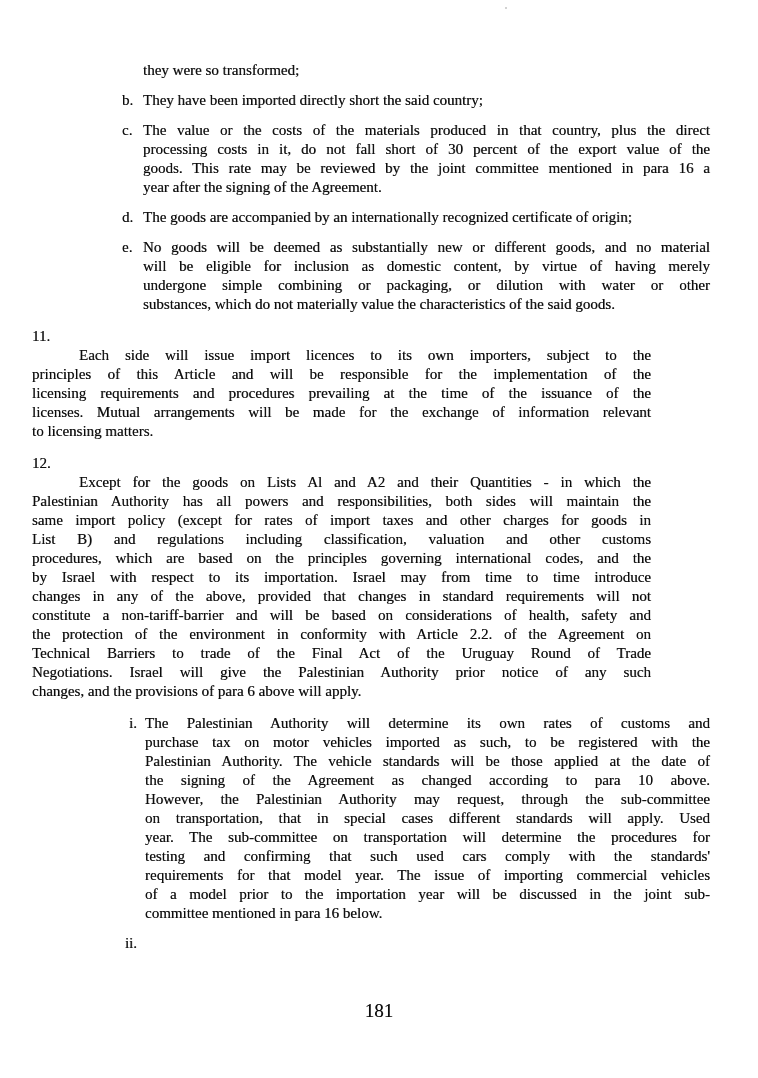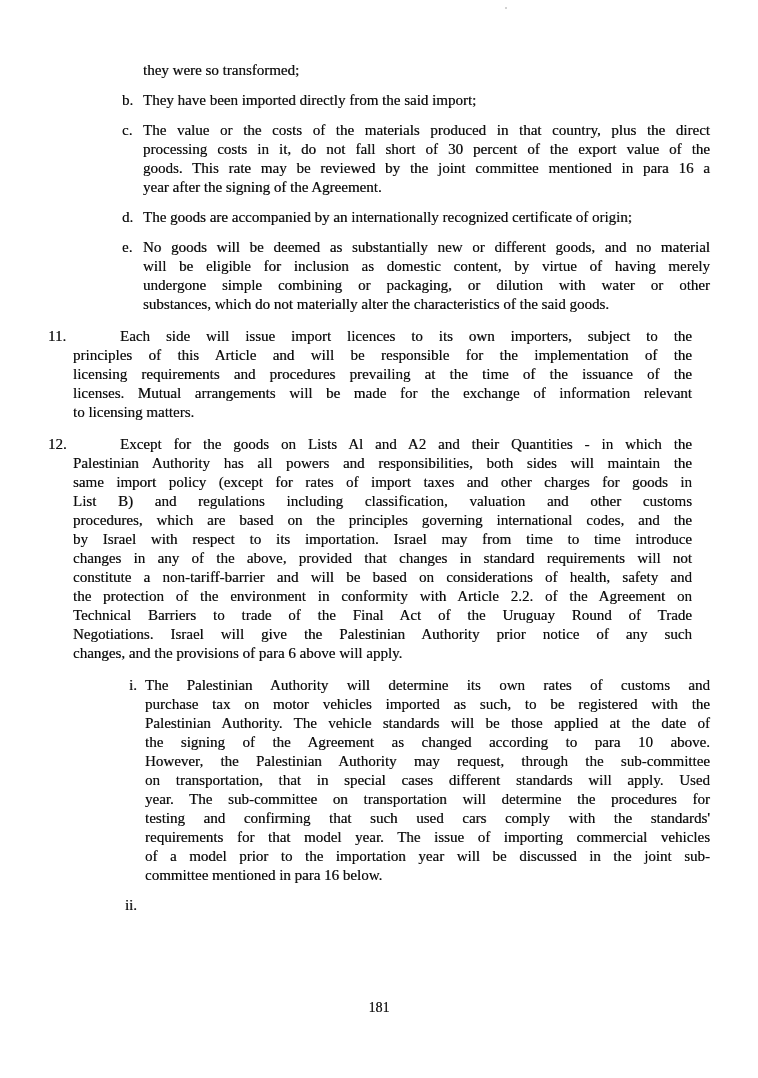--- a/index.html
+++ b/index.html
@@ -51,21 +51,21 @@
     margin-bottom: 13px;
   }
   .block.before-numbered {
     margin-bottom: 13px;
   }
   
   .block.lettered { margin-left: 122px; }
   .block.lettered .label { width: 21px; flex: none; }
   .block.lettered .lines { width: 567px; flex: none; }
   
-  .block.numbered { margin-left: 48px; }
+  .block.numbered { margin-left: 32px; flex-direction: column; }
   .block.numbered .label { width: 25px; flex: none; }
   .block.numbered .lines { width: 619px; flex: none; }
   .block.numbered .line.first-indent { text-indent: 47px; }
   
   .block.roman { margin-left: 112px; }
   .block.roman .label {
     width: 33px; flex: none;
     box-sizing: border-box;
     text-align: right;
     padding-right: 8px;
@@ -82,40 +82,40 @@
   .line.natural {
     text-align: left;
     text-align-last: auto;
   }
   .page-number {
     position: absolute;
     top: 1000px;
     left: 0;
     width: 758px;
     text-align: center;
-    font-size: 14px;
+    font-size: 19px;
     text-shadow: 0.35px 0 0.2px rgba(0,0,0,0.55);
   }
 </style>
 </head>
 <body>
 
 <div class="scan-page">
   <div class="scan-speck"></div>
   <div class="text-body" id="text-body">
       <div class="block lettered">
         <span class="label"></span>
         <div class="lines">
           <div class="line natural">they were so transformed;</div>
         </div>
       </div>
       <div class="block lettered">
         <span class="label">b.</span>
         <div class="lines">
-          <div class="line natural">They have been imported directly from the said import;</div>
+          <div class="line natural">They have been imported directly short the said country;</div>
         </div>
       </div>
       <div class="block lettered">
         <span class="label">c.</span>
         <div class="lines">
           <div class="line">The value or the costs of the materials produced in that country, plus the direct</div>
           <div class="line">processing costs in it, do not fall short of 30 percent of the export value of the</div>
           <div class="line">goods. This rate may be reviewed by the joint committee mentioned in para 16 a</div>
           <div class="line natural">year after the signing of the Agreement.</div>
         </div>
@@ -125,21 +125,21 @@
         <div class="lines">
           <div class="line natural">The goods are accompanied by an internationally recognized certificate of origin;</div>
         </div>
       </div>
       <div class="block lettered before-numbered">
         <span class="label">e.</span>
         <div class="lines">
           <div class="line">No goods will be deemed as substantially new or different goods, and no material</div>
           <div class="line">will be eligible for inclusion as domestic content, by virtue of having merely</div>
           <div class="line">undergone simple combining or packaging, or dilution with water or other</div>
-          <div class="line natural">substances, which do not materially alter the characteristics of the said goods.</div>
+          <div class="line natural">substances, which do not materially value the characteristics of the said goods.</div>
         </div>
       </div>
       <div class="block numbered">
         <span class="label">11.</span>
         <div class="lines">
           <div class="line first-indent">Each side will issue import licences to its own importers, subject to the</div>
           <div class="line">principles of this Article and will be responsible for the implementation of the</div>
           <div class="line">licensing requirements and procedures prevailing at the time of the issuance of the</div>
           <div class="line">licenses. Mutual arrangements will be made for the exchange of information relevant</div>
           <div class="line natural">to licensing matters.</div>

